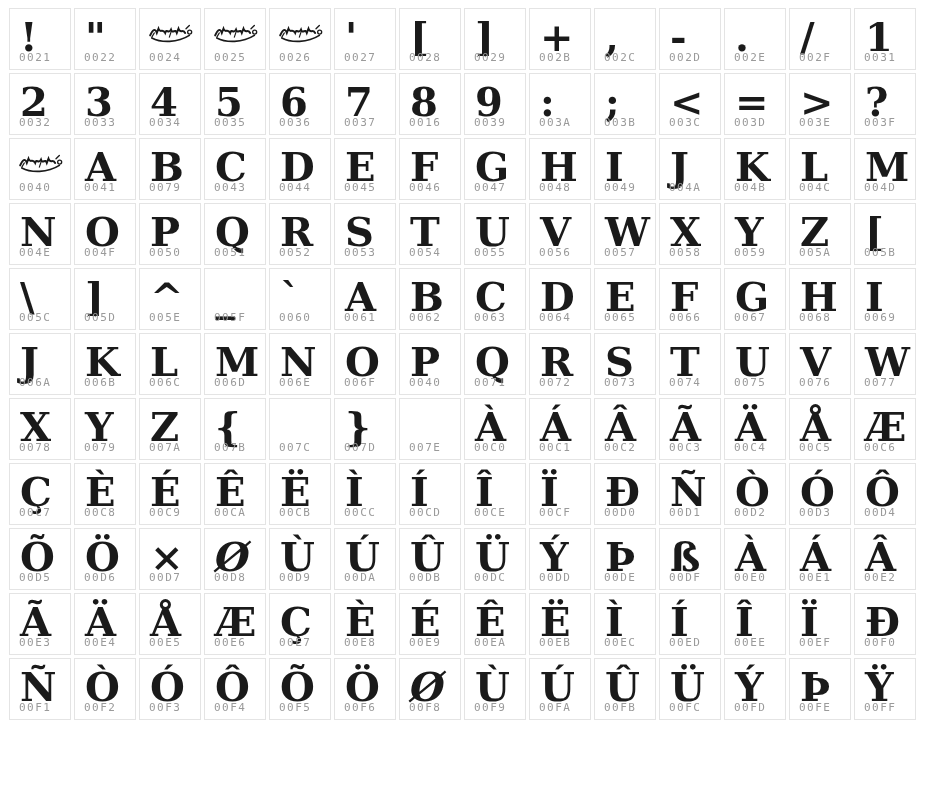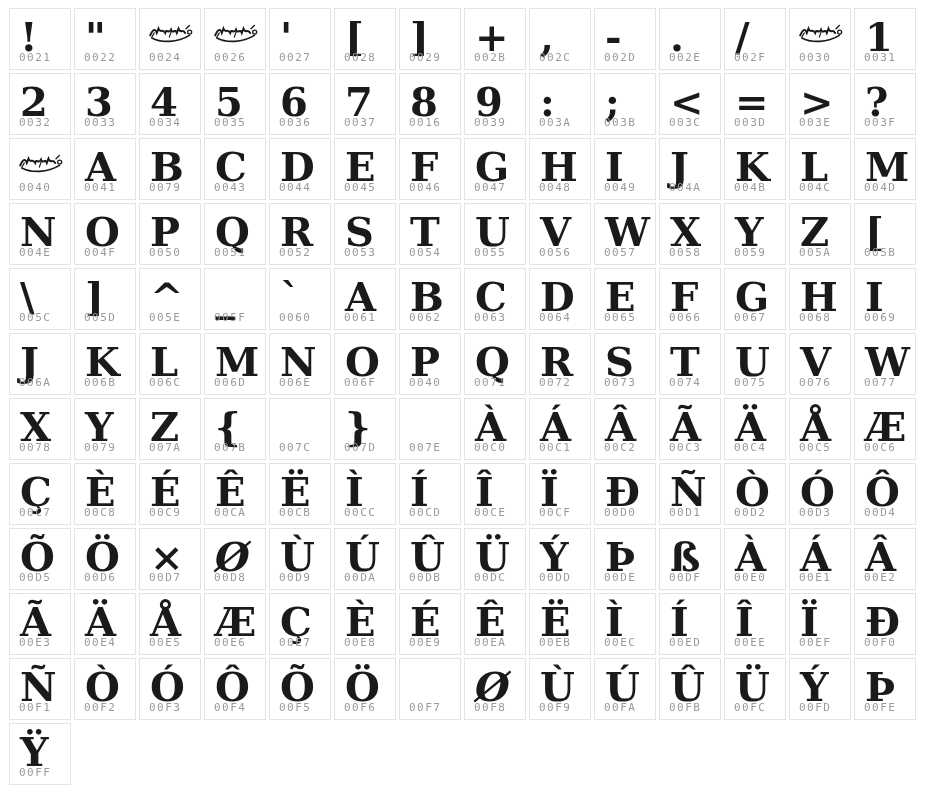--- a/index.html
+++ b/index.html
@@ -82,65 +82,65 @@
     <div class="cell">
 
     <svg class="scribble" width="50" height="26" viewBox="0 0 60 31" aria-hidden="true">
     <g fill="none" stroke="#1a1a1a" stroke-linecap="round">
       <path stroke-width="2.4" d="M5 16 C8 9, 11 7, 13 13 L15 8 C17 14, 20 7, 23 13 C25 7, 27 15, 30 9 C32 15, 35 7, 37 13 L39 8 C41 14, 44 8, 47 13"></path>
       <path stroke-width="2" d="M7 19 C18 25, 38 25, 52 16"></path>
       <path stroke-width="1.6" d="M48 8 l4 -4 M50 12 a2.4 2.4 0 1 0 4.8 0 a2.4 2.4 0 1 0 -4.8 0"></path>
       <path stroke-width="1.4" d="M10 13 l-3 5 M30 12 l-2 6"></path>
     </g>
   </svg>
-      <span class="code">0026</span>
-  </div>
-    <div class="cell">
-    <span class="glyph">'</span>
-    <span class="code">0027</span>
-  </div>
-    <div class="cell">
-    <span class="glyph">[</span>
-    <span class="code">0028</span>
-  </div>
-    <div class="cell">
-    <span class="glyph">]</span>
-    <span class="code">0029</span>
-  </div>
-    <div class="cell">
-    <span class="glyph">+</span>
-    <span class="code">002B</span>
-  </div>
-    <div class="cell">
-    <span class="glyph">,</span>
-    <span class="code">002C</span>
-  </div>
-    <div class="cell">
-    <span class="glyph">-</span>
-    <span class="code">002D</span>
-  </div>
-    <div class="cell">
-    <span class="glyph">.</span>
-    <span class="code">002E</span>
-  </div>
-    <div class="cell">
-    <span class="glyph">/</span>
-    <span class="code">002F</span>
+      <span class="code">0025</span>
   </div>
     <div class="cell">
 
     <svg class="scribble" width="50" height="26" viewBox="0 0 60 31" aria-hidden="true">
     <g fill="none" stroke="#1a1a1a" stroke-linecap="round">
       <path stroke-width="2.4" d="M5 16 C8 9, 11 7, 13 13 L15 8 C17 14, 20 7, 23 13 C25 7, 27 15, 30 9 C32 15, 35 7, 37 13 L39 8 C41 14, 44 8, 47 13"></path>
       <path stroke-width="2" d="M7 19 C18 25, 38 25, 52 16"></path>
       <path stroke-width="1.6" d="M48 8 l4 -4 M50 12 a2.4 2.4 0 1 0 4.8 0 a2.4 2.4 0 1 0 -4.8 0"></path>
       <path stroke-width="1.4" d="M10 13 l-3 5 M30 12 l-2 6"></path>
     </g>
   </svg>
-      <span class="code">0030</span>
+      <span class="code">0026</span>
+  </div>
+    <div class="cell">
+    <span class="glyph">'</span>
+    <span class="code">0027</span>
+  </div>
+    <div class="cell">
+    <span class="glyph">[</span>
+    <span class="code">0028</span>
+  </div>
+    <div class="cell">
+    <span class="glyph">]</span>
+    <span class="code">0029</span>
+  </div>
+    <div class="cell">
+    <span class="glyph">+</span>
+    <span class="code">002B</span>
+  </div>
+    <div class="cell">
+    <span class="glyph">,</span>
+    <span class="code">002C</span>
+  </div>
+    <div class="cell">
+    <span class="glyph">-</span>
+    <span class="code">002D</span>
+  </div>
+    <div class="cell">
+    <span class="glyph">.</span>
+    <span class="code">002E</span>
+  </div>
+    <div class="cell">
+    <span class="glyph">/</span>
+    <span class="code">002F</span>
   </div>
     <div class="cell">
     <span class="glyph">1</span>
     <span class="code">0031</span>
   </div>
     <div class="cell">
     <span class="glyph">2</span>
     <span class="code">0032</span>
   </div>
     <div class="cell">
@@ -669,24 +669,20 @@
   </div>
     <div class="cell">
     <span class="glyph">Õ</span>
     <span class="code">00F5</span>
   </div>
     <div class="cell">
     <span class="glyph">Ö</span>
     <span class="code">00F6</span>
   </div>
     <div class="cell">
-
-    <span class="code">00F7</span>
-  </div>
-    <div class="cell">
     <span class="glyph slanted">Ø</span>
     <span class="code">00F8</span>
   </div>
     <div class="cell">
     <span class="glyph">Ù</span>
     <span class="code">00F9</span>
   </div>
     <div class="cell">
     <span class="glyph">Ú</span>
     <span class="code">00FA</span>

